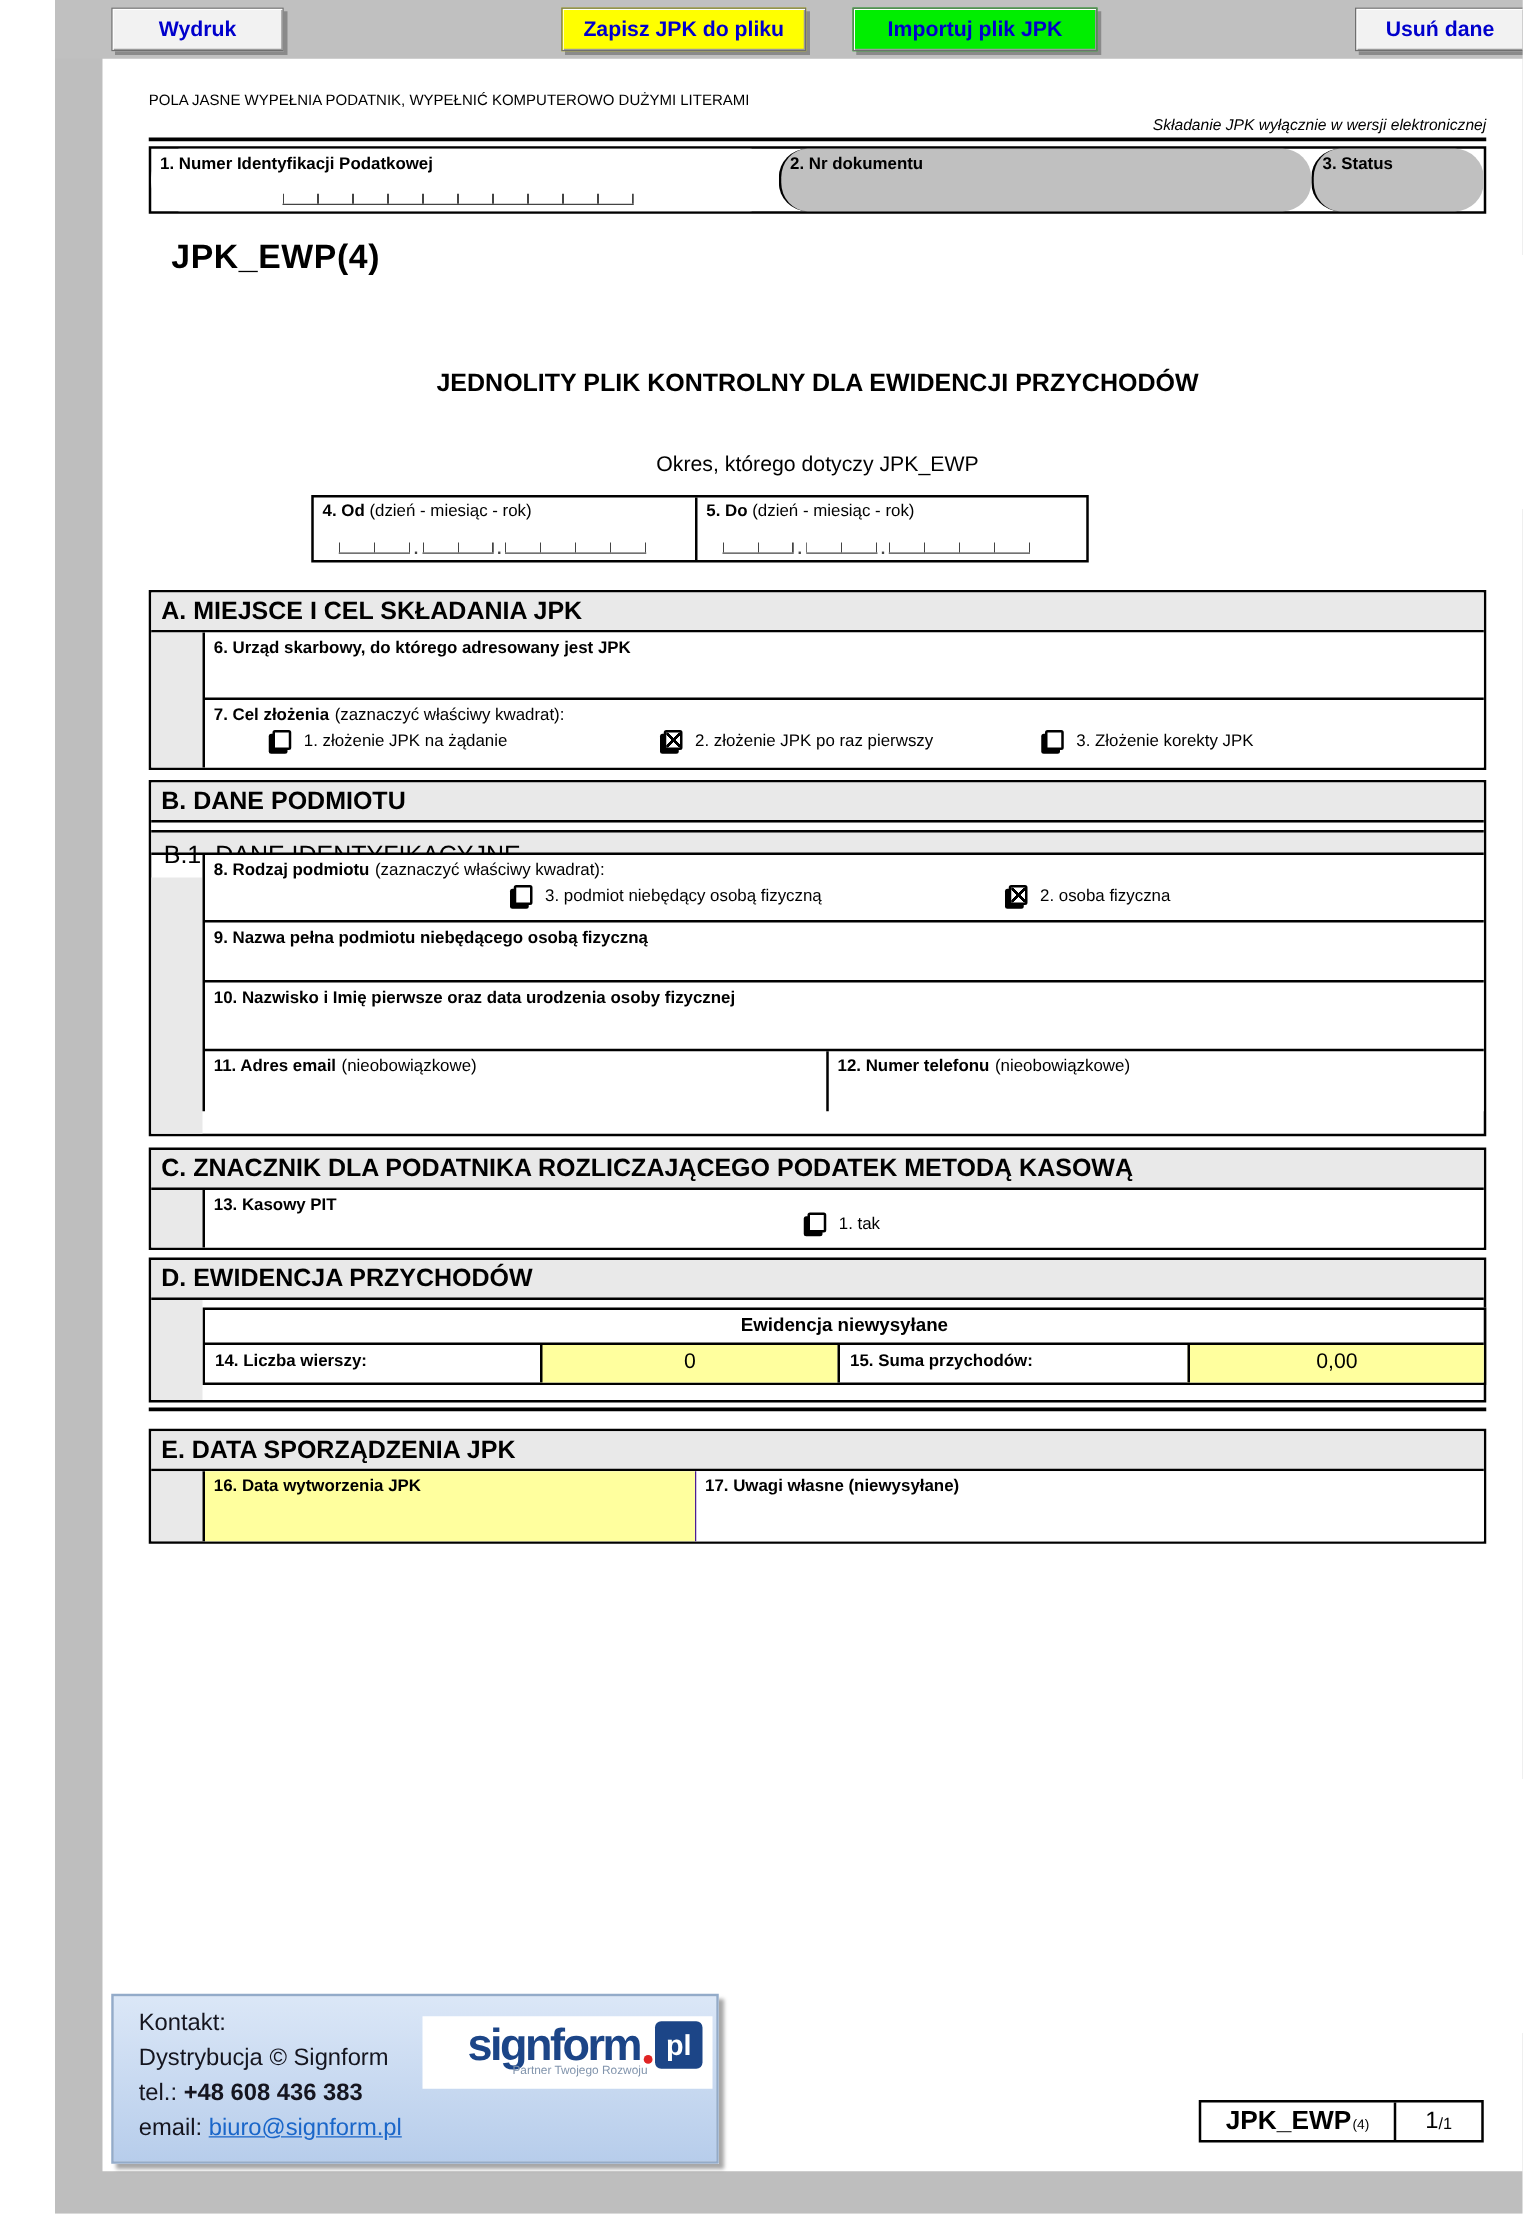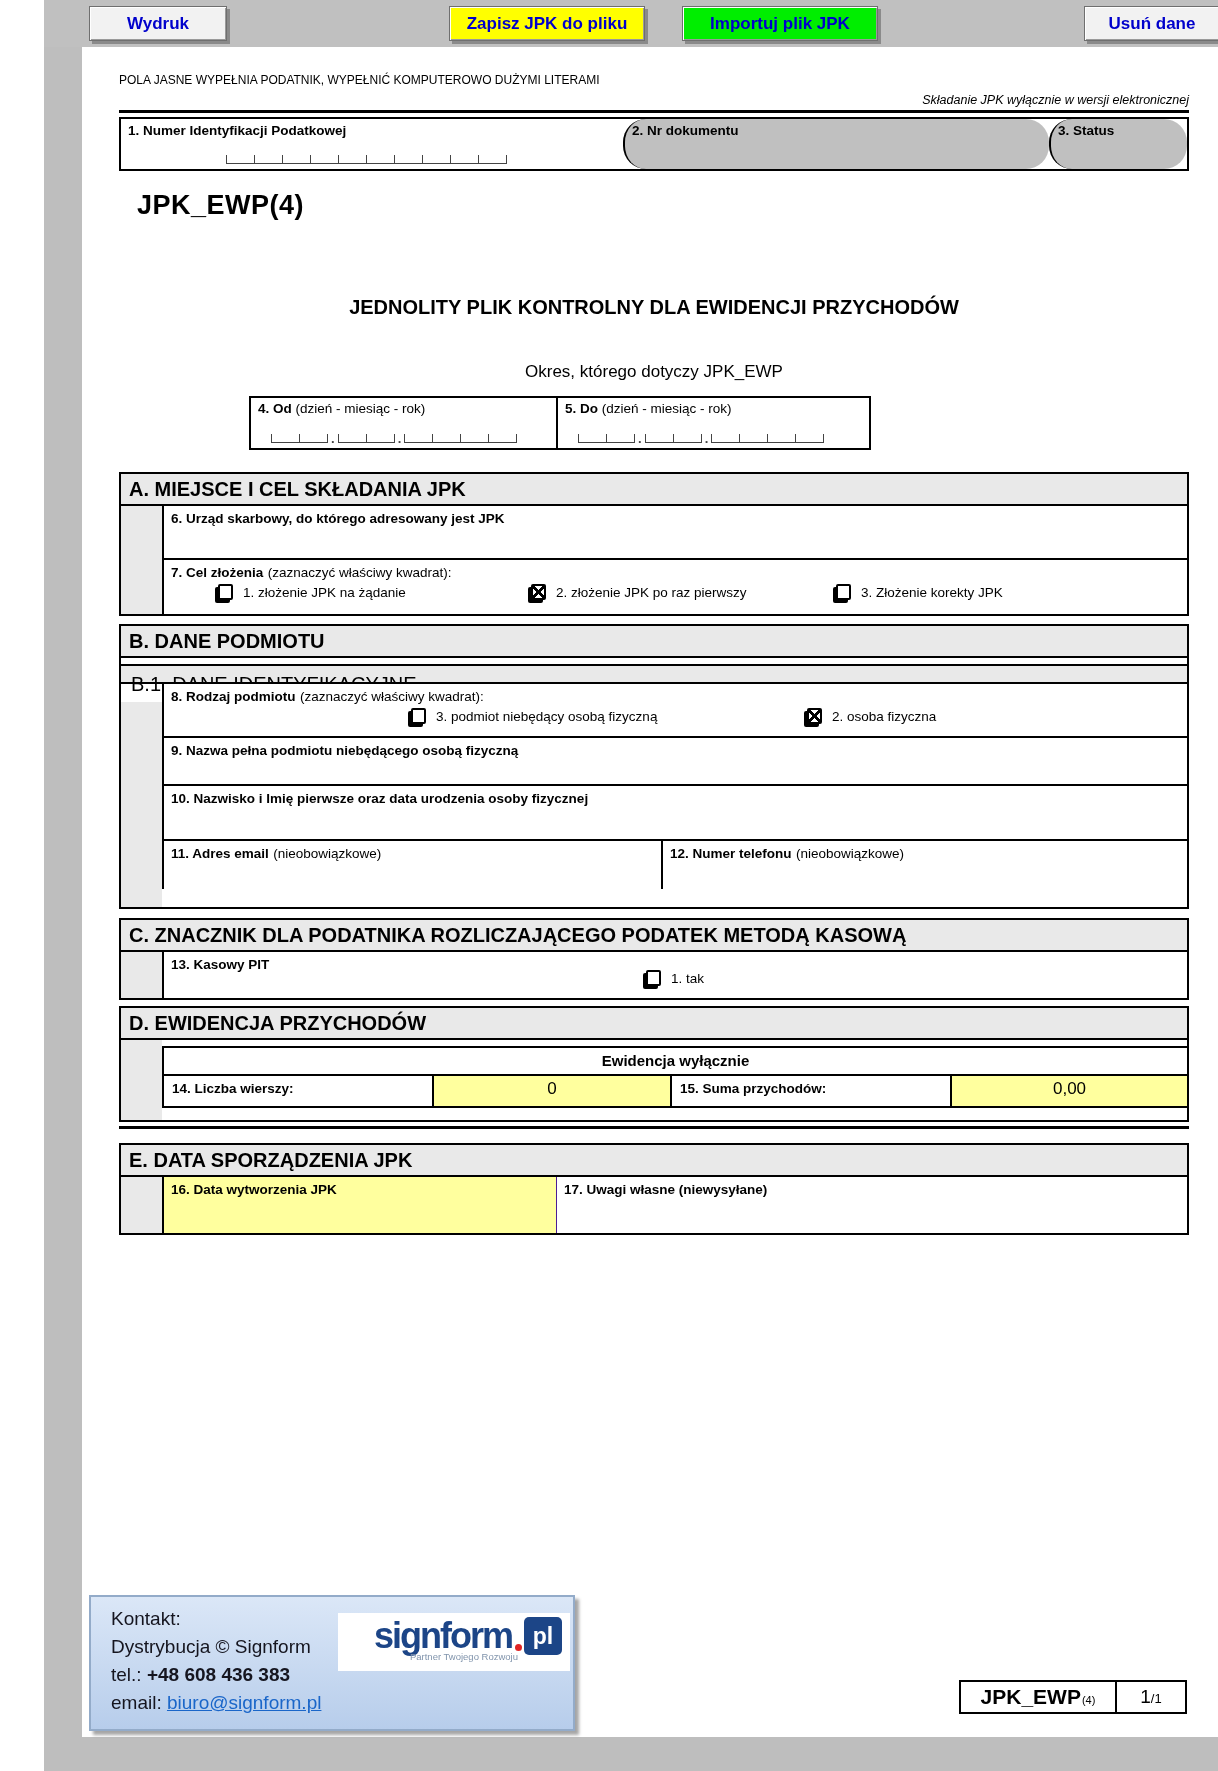--- a/index.html
+++ b/index.html
@@ -240,21 +240,21 @@
             </span>
           </div>
         </div>
       </div>
     </div>
 
     <div class="section" style="top:959px;height:116px">
       <div class="sec-header">D. EWIDENCJA PRZYCHODÓW</div>
       <div class="sec-gutter" style="top:32px"></div>
       <div class="d-table">
-        <div class="d-thead">Ewidencja wyłącznie</div>
+        <div class="d-thead">Ewidencja niewysyłane</div>
         <div class="d-row">
           <div class="d-c1">14. Liczba wierszy:</div>
           <div class="d-c2">0</div>
           <div class="d-c3">15. Suma przychodów:</div>
           <div class="d-c4">0,00</div>
         </div>
       </div>
     </div>
 
     <div class="rule2"></div>

